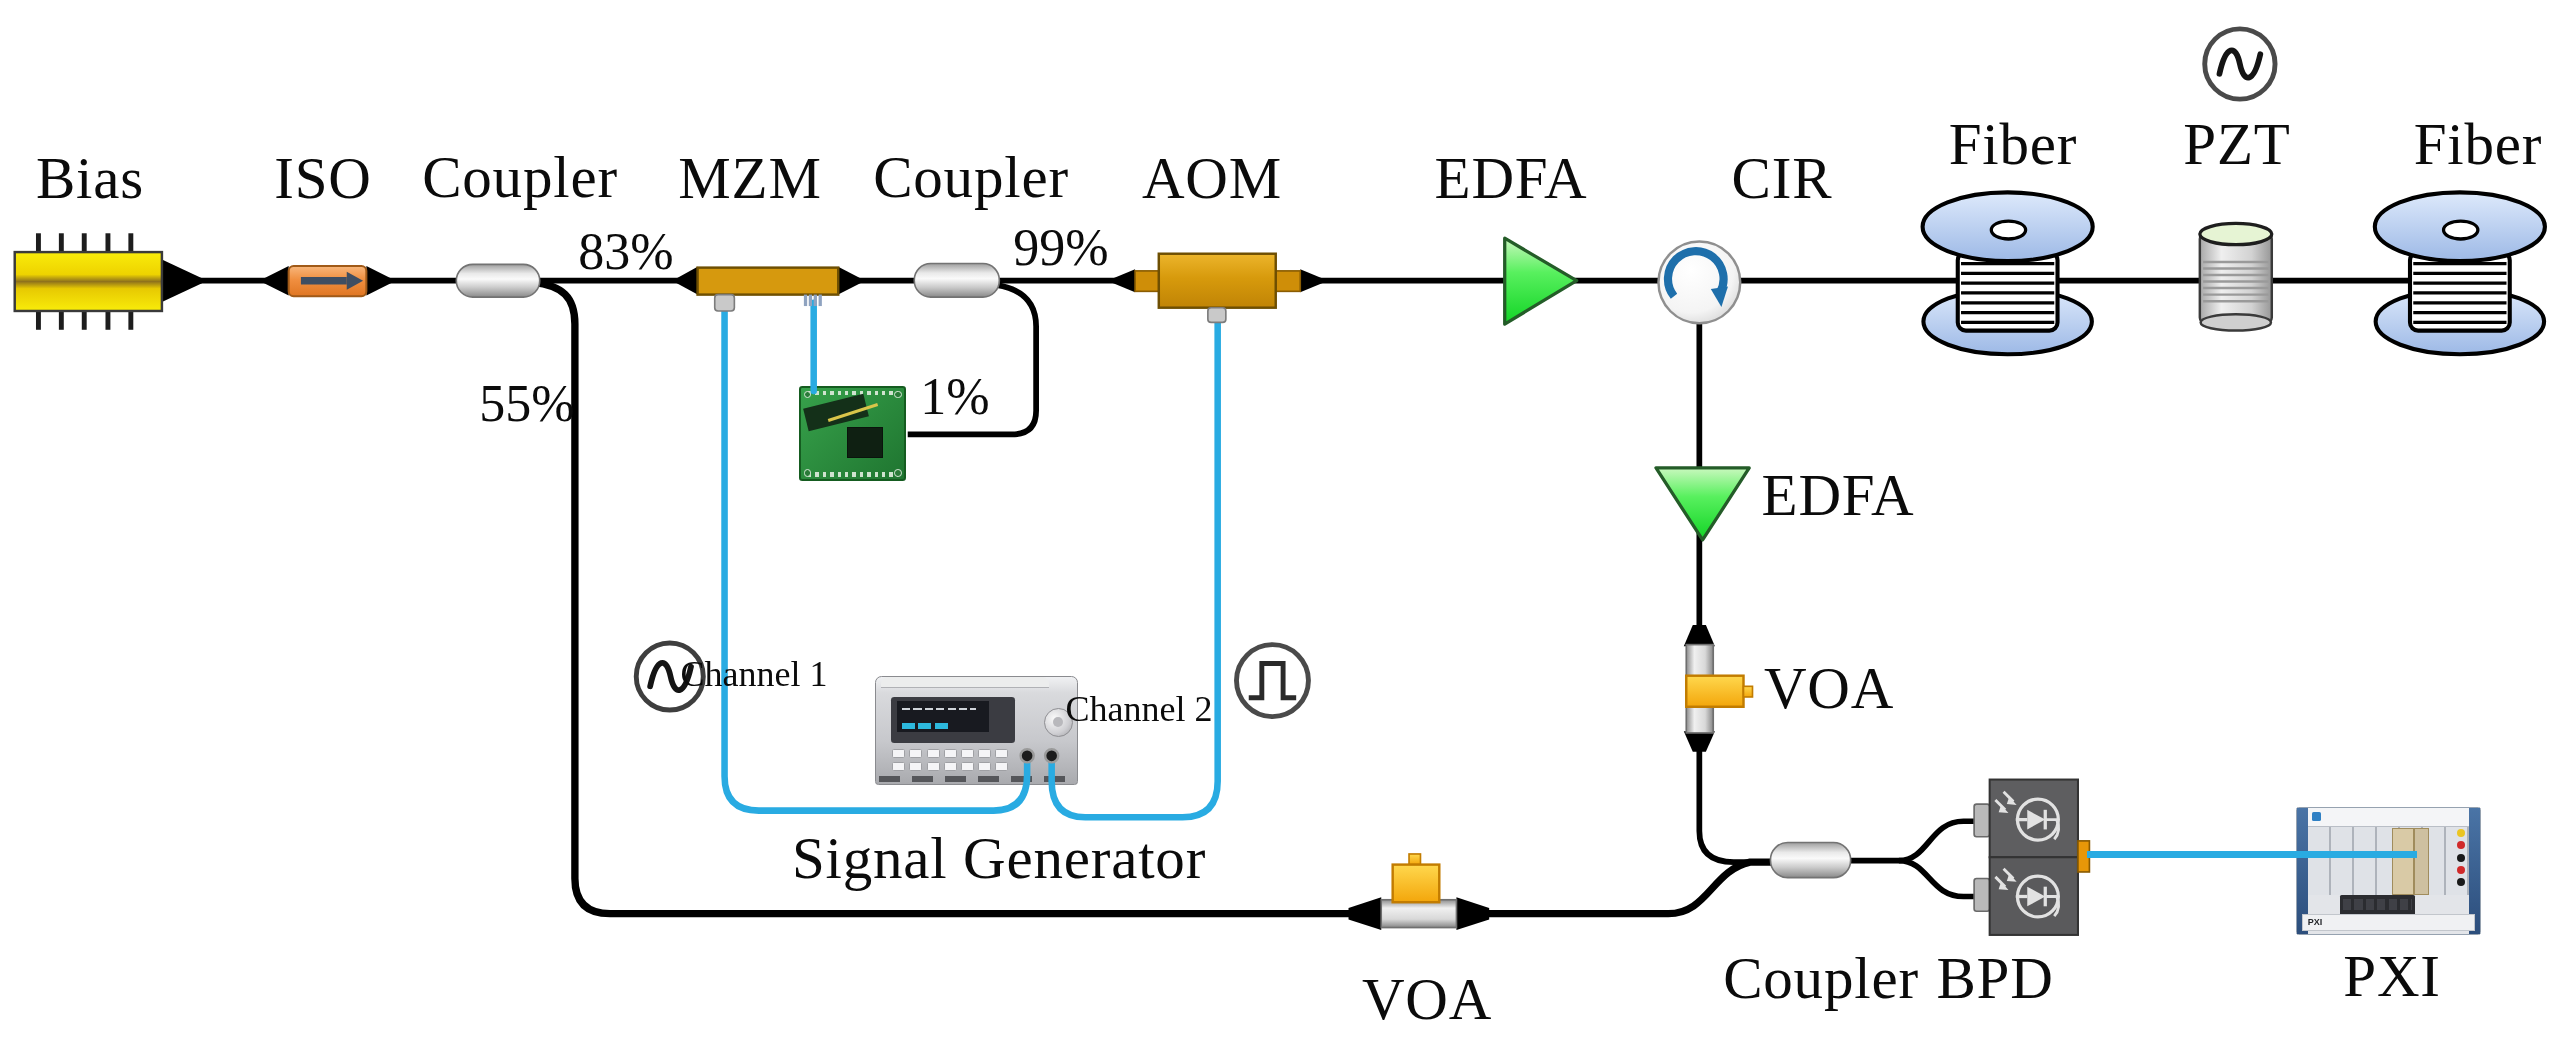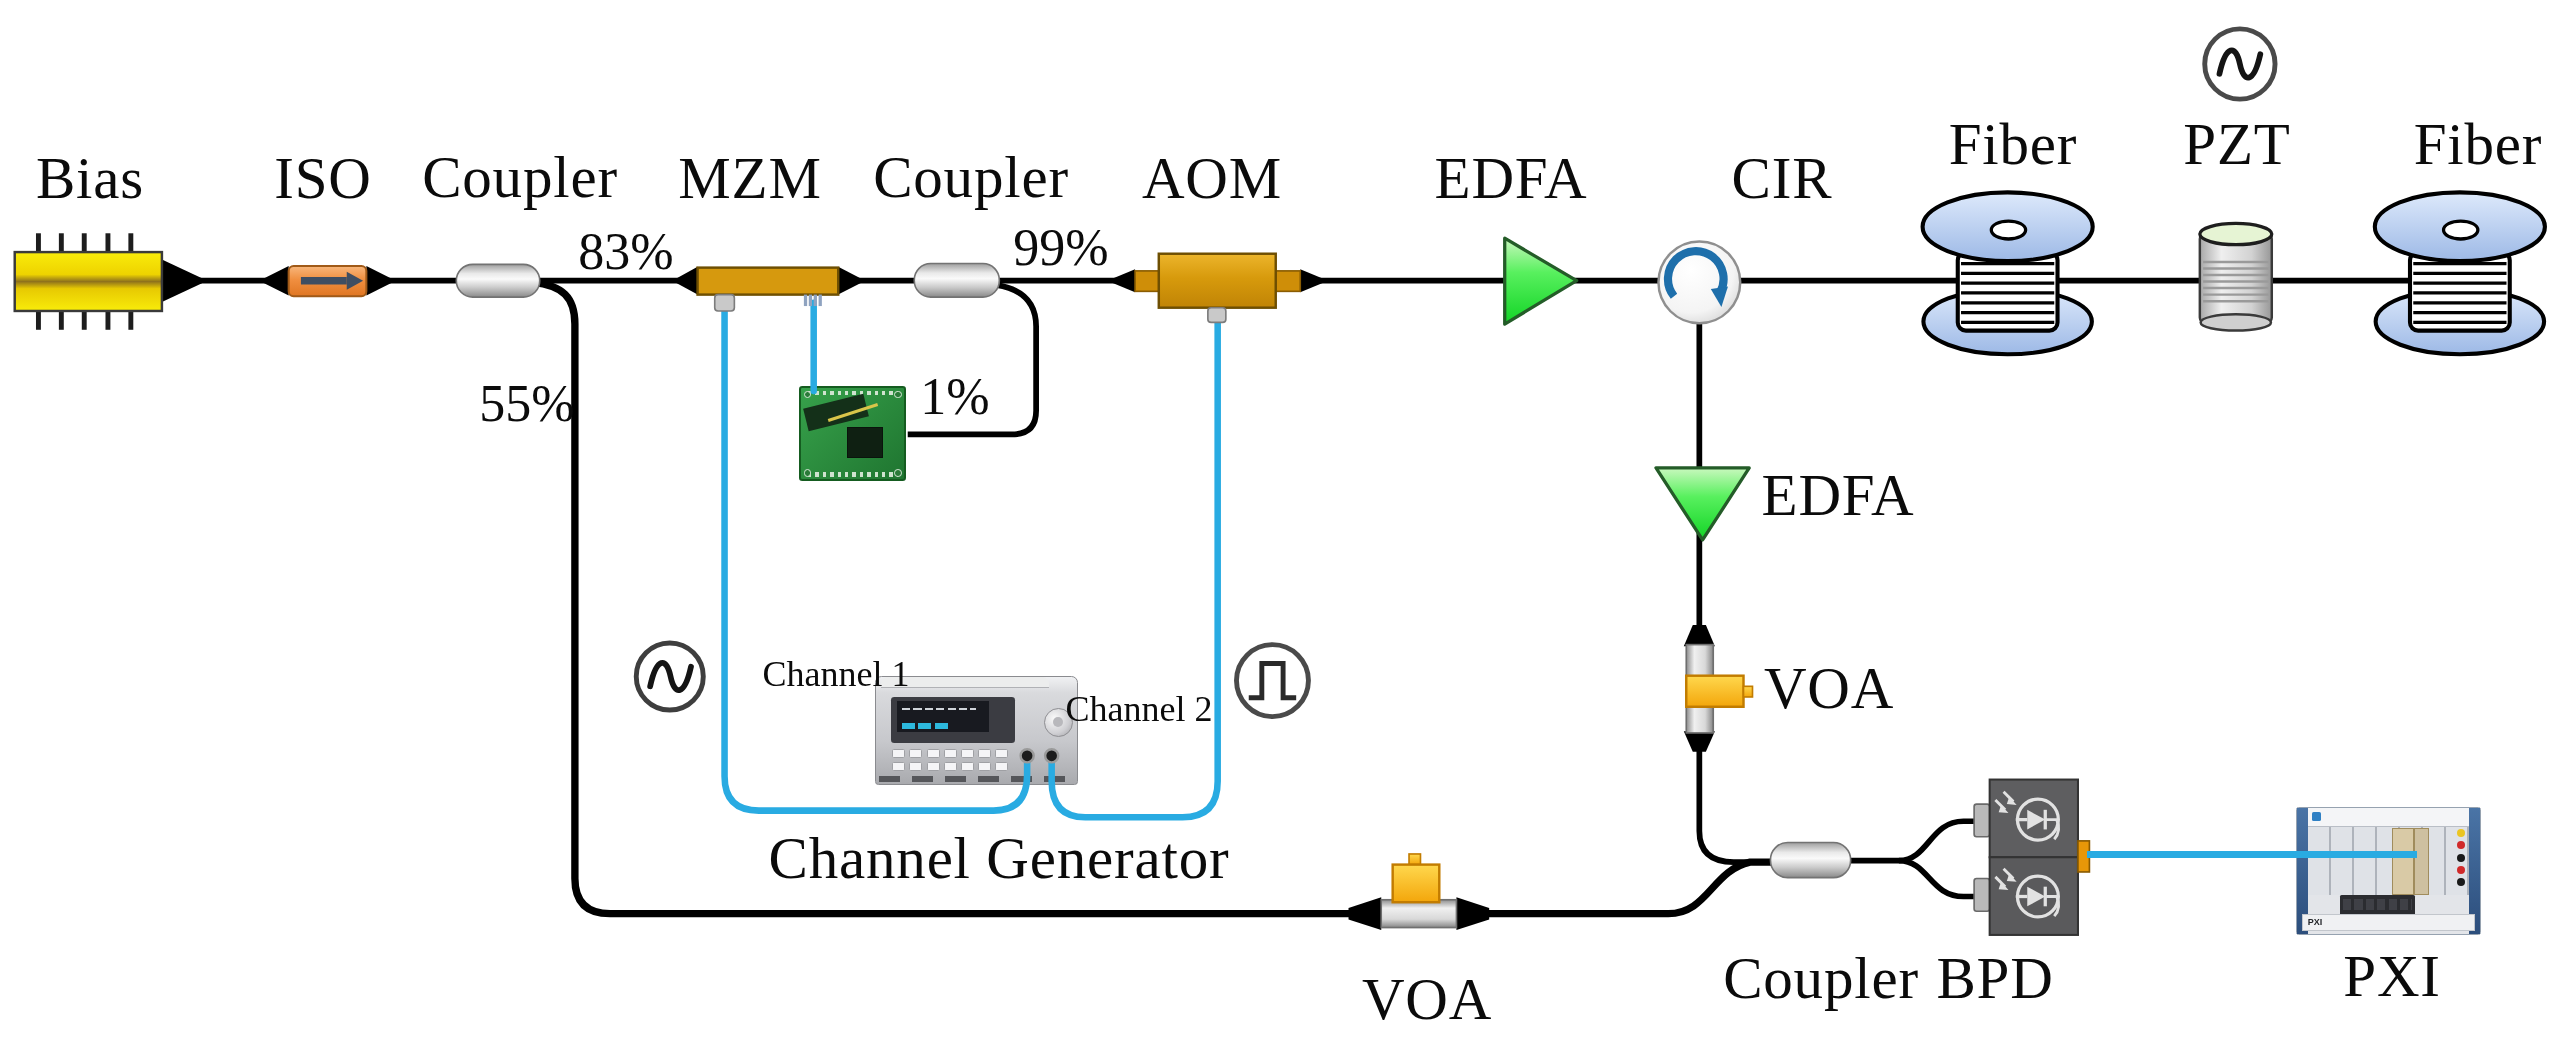--- a/index.html
+++ b/index.html
@@ -382,22 +382,22 @@
   <span class="lbl" style="left:2237px;top:115px">PZT</span>
   <span class="lbl" style="left:2478px;top:115px">Fiber</span>
 
   <span class="pct" style="left:626px;top:226px">83%</span>
   <span class="pct" style="left:527px;top:378px">55%</span>
   <span class="pct" style="left:1061px;top:222px">99%</span>
   <span class="pct" style="left:955px;top:371px">1%</span>
 
   <span class="lbl" style="left:1838px;top:466px">EDFA</span>
   <span class="lbl" style="left:1829px;top:659px">VOA</span>
-  <span class="small" style="left:836px;top:656px">Channel 1</span>
+  <span class="small" style="left:754px;top:656px">Channel 1</span>
   <span class="small" style="left:1139px;top:691px">Channel 2</span>
-  <span class="lbl" style="left:999px;top:829px">Channel Generator</span>
+  <span class="lbl" style="left:999px;top:829px">Signal Generator</span>
 
   <span class="lbl" style="left:1427px;top:970px">VOA</span>
   <span class="lbl" style="left:1821px;top:949px">Coupler</span>
   <span class="lbl" style="left:1995px;top:949px">BPD</span>
   <span class="lbl" style="left:2392px;top:947px">PXI</span>
 </div>
 
 
 </body></html>

